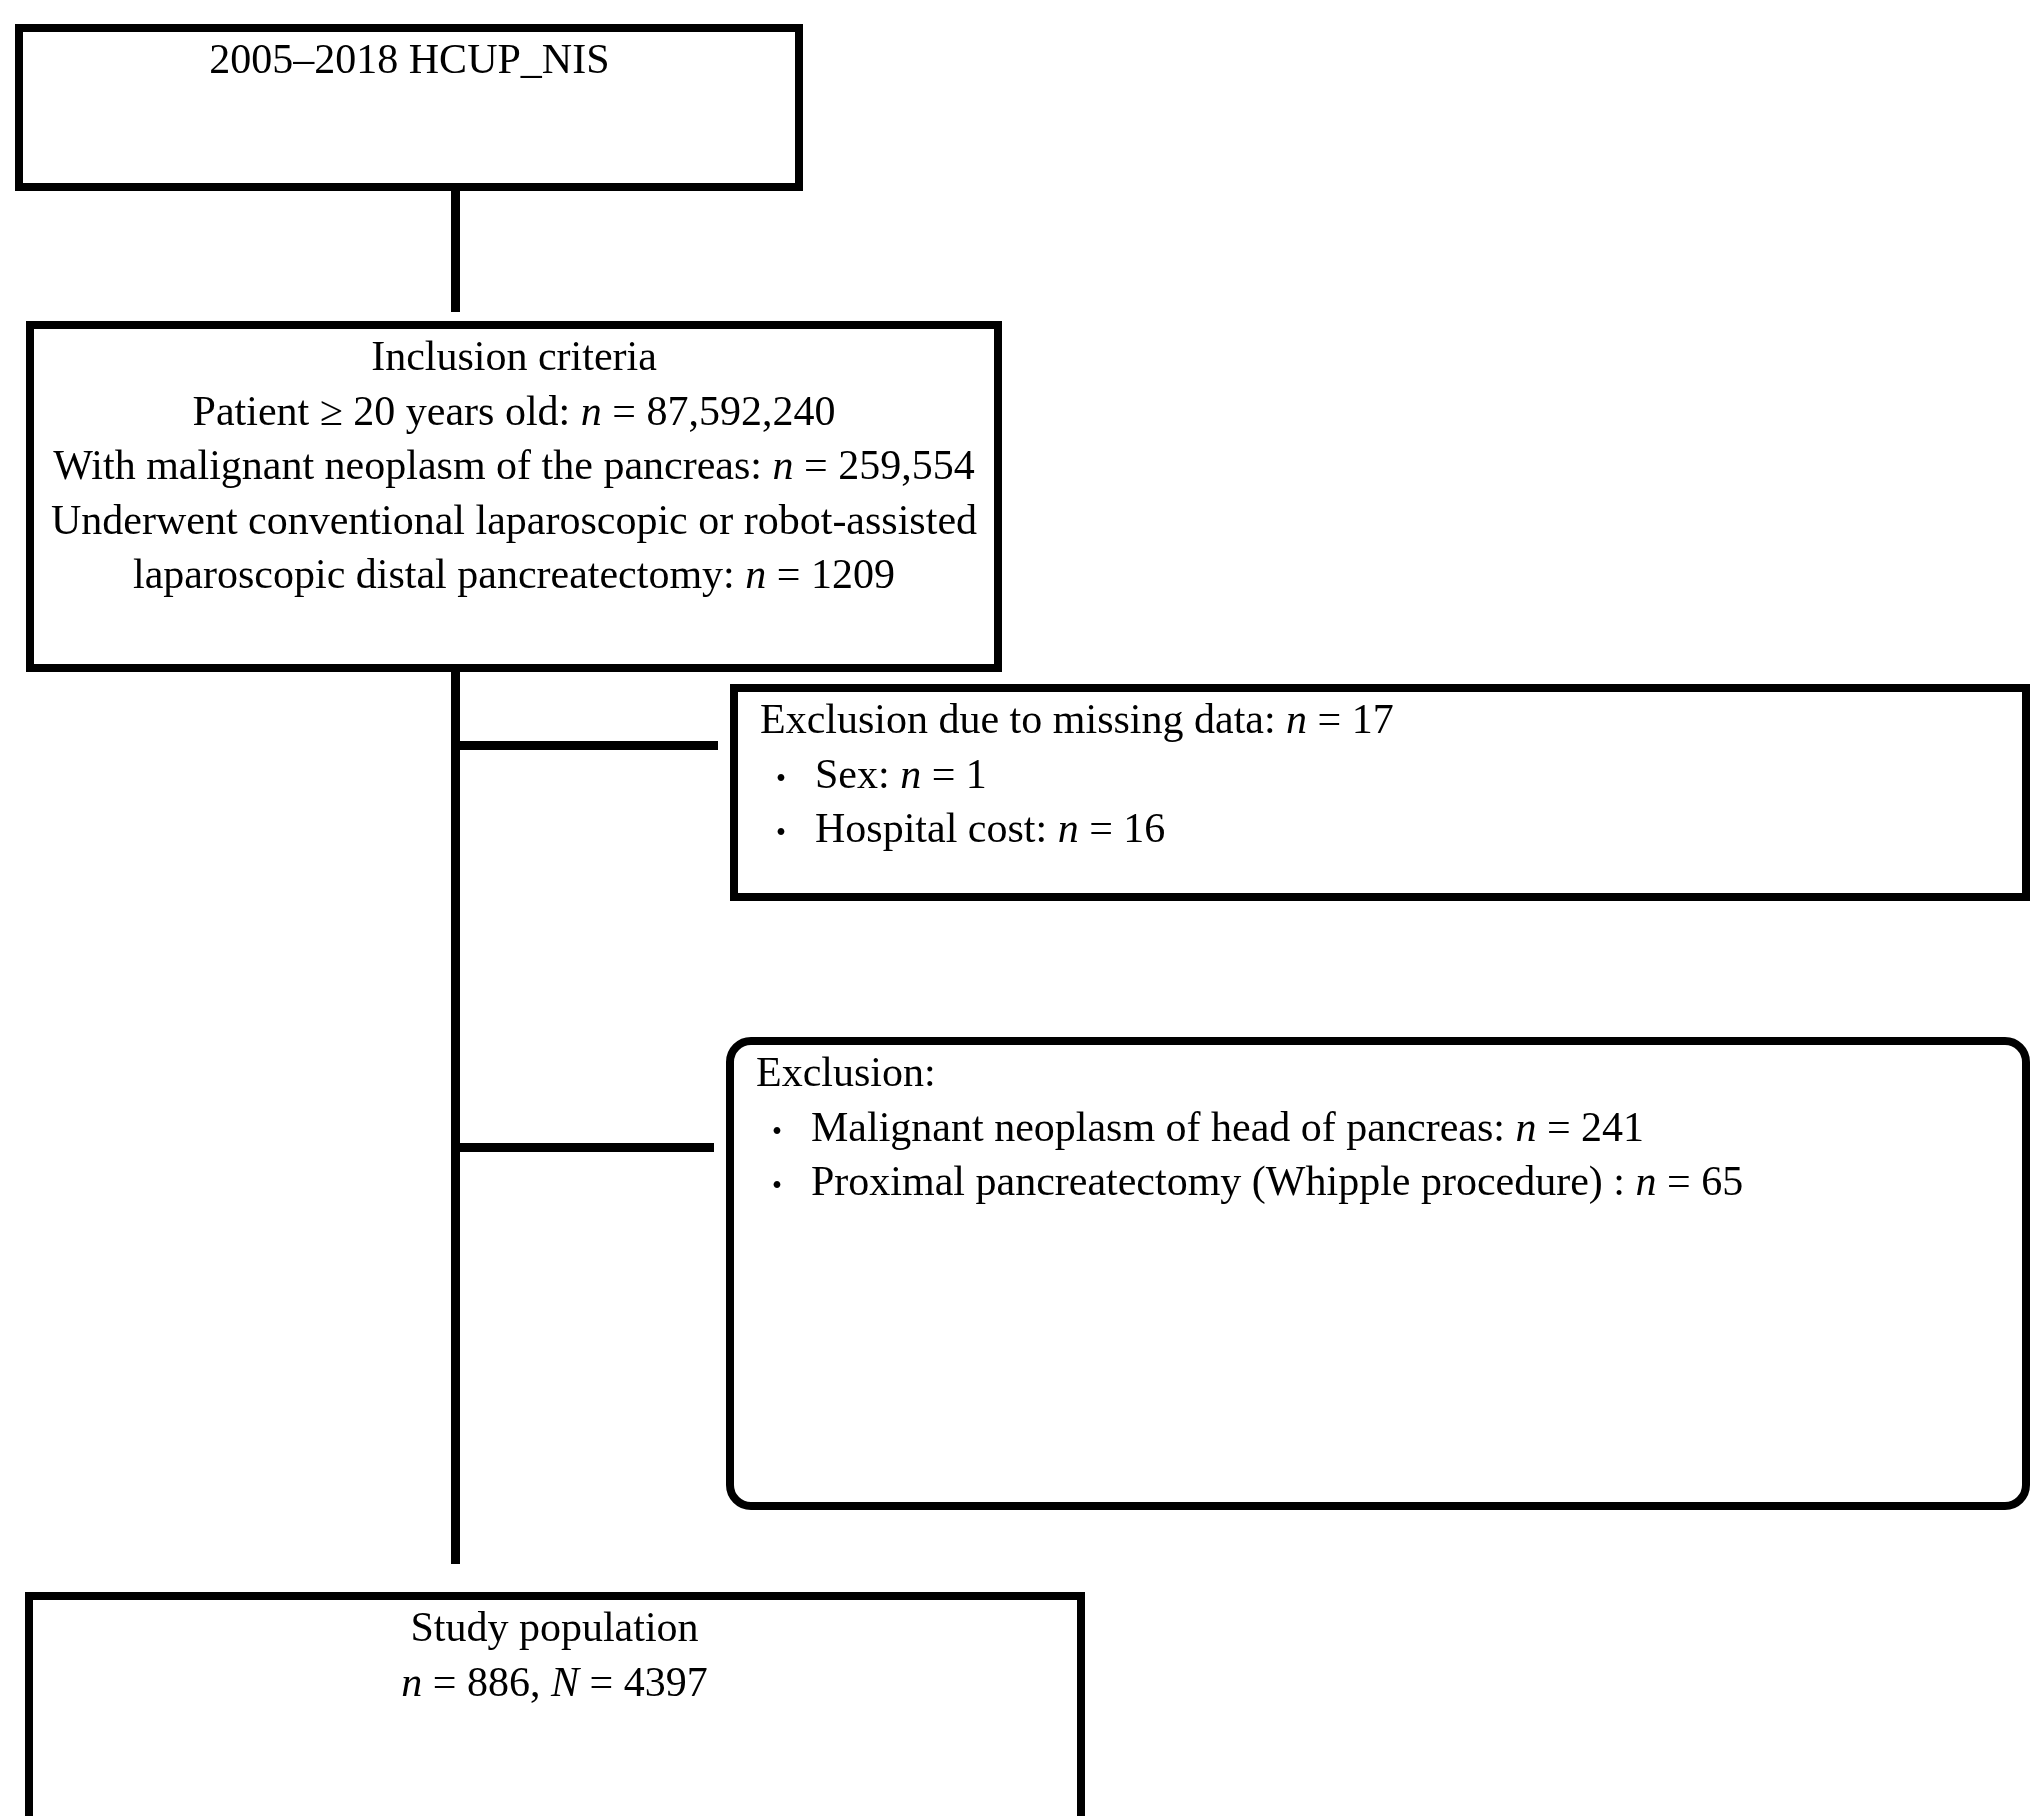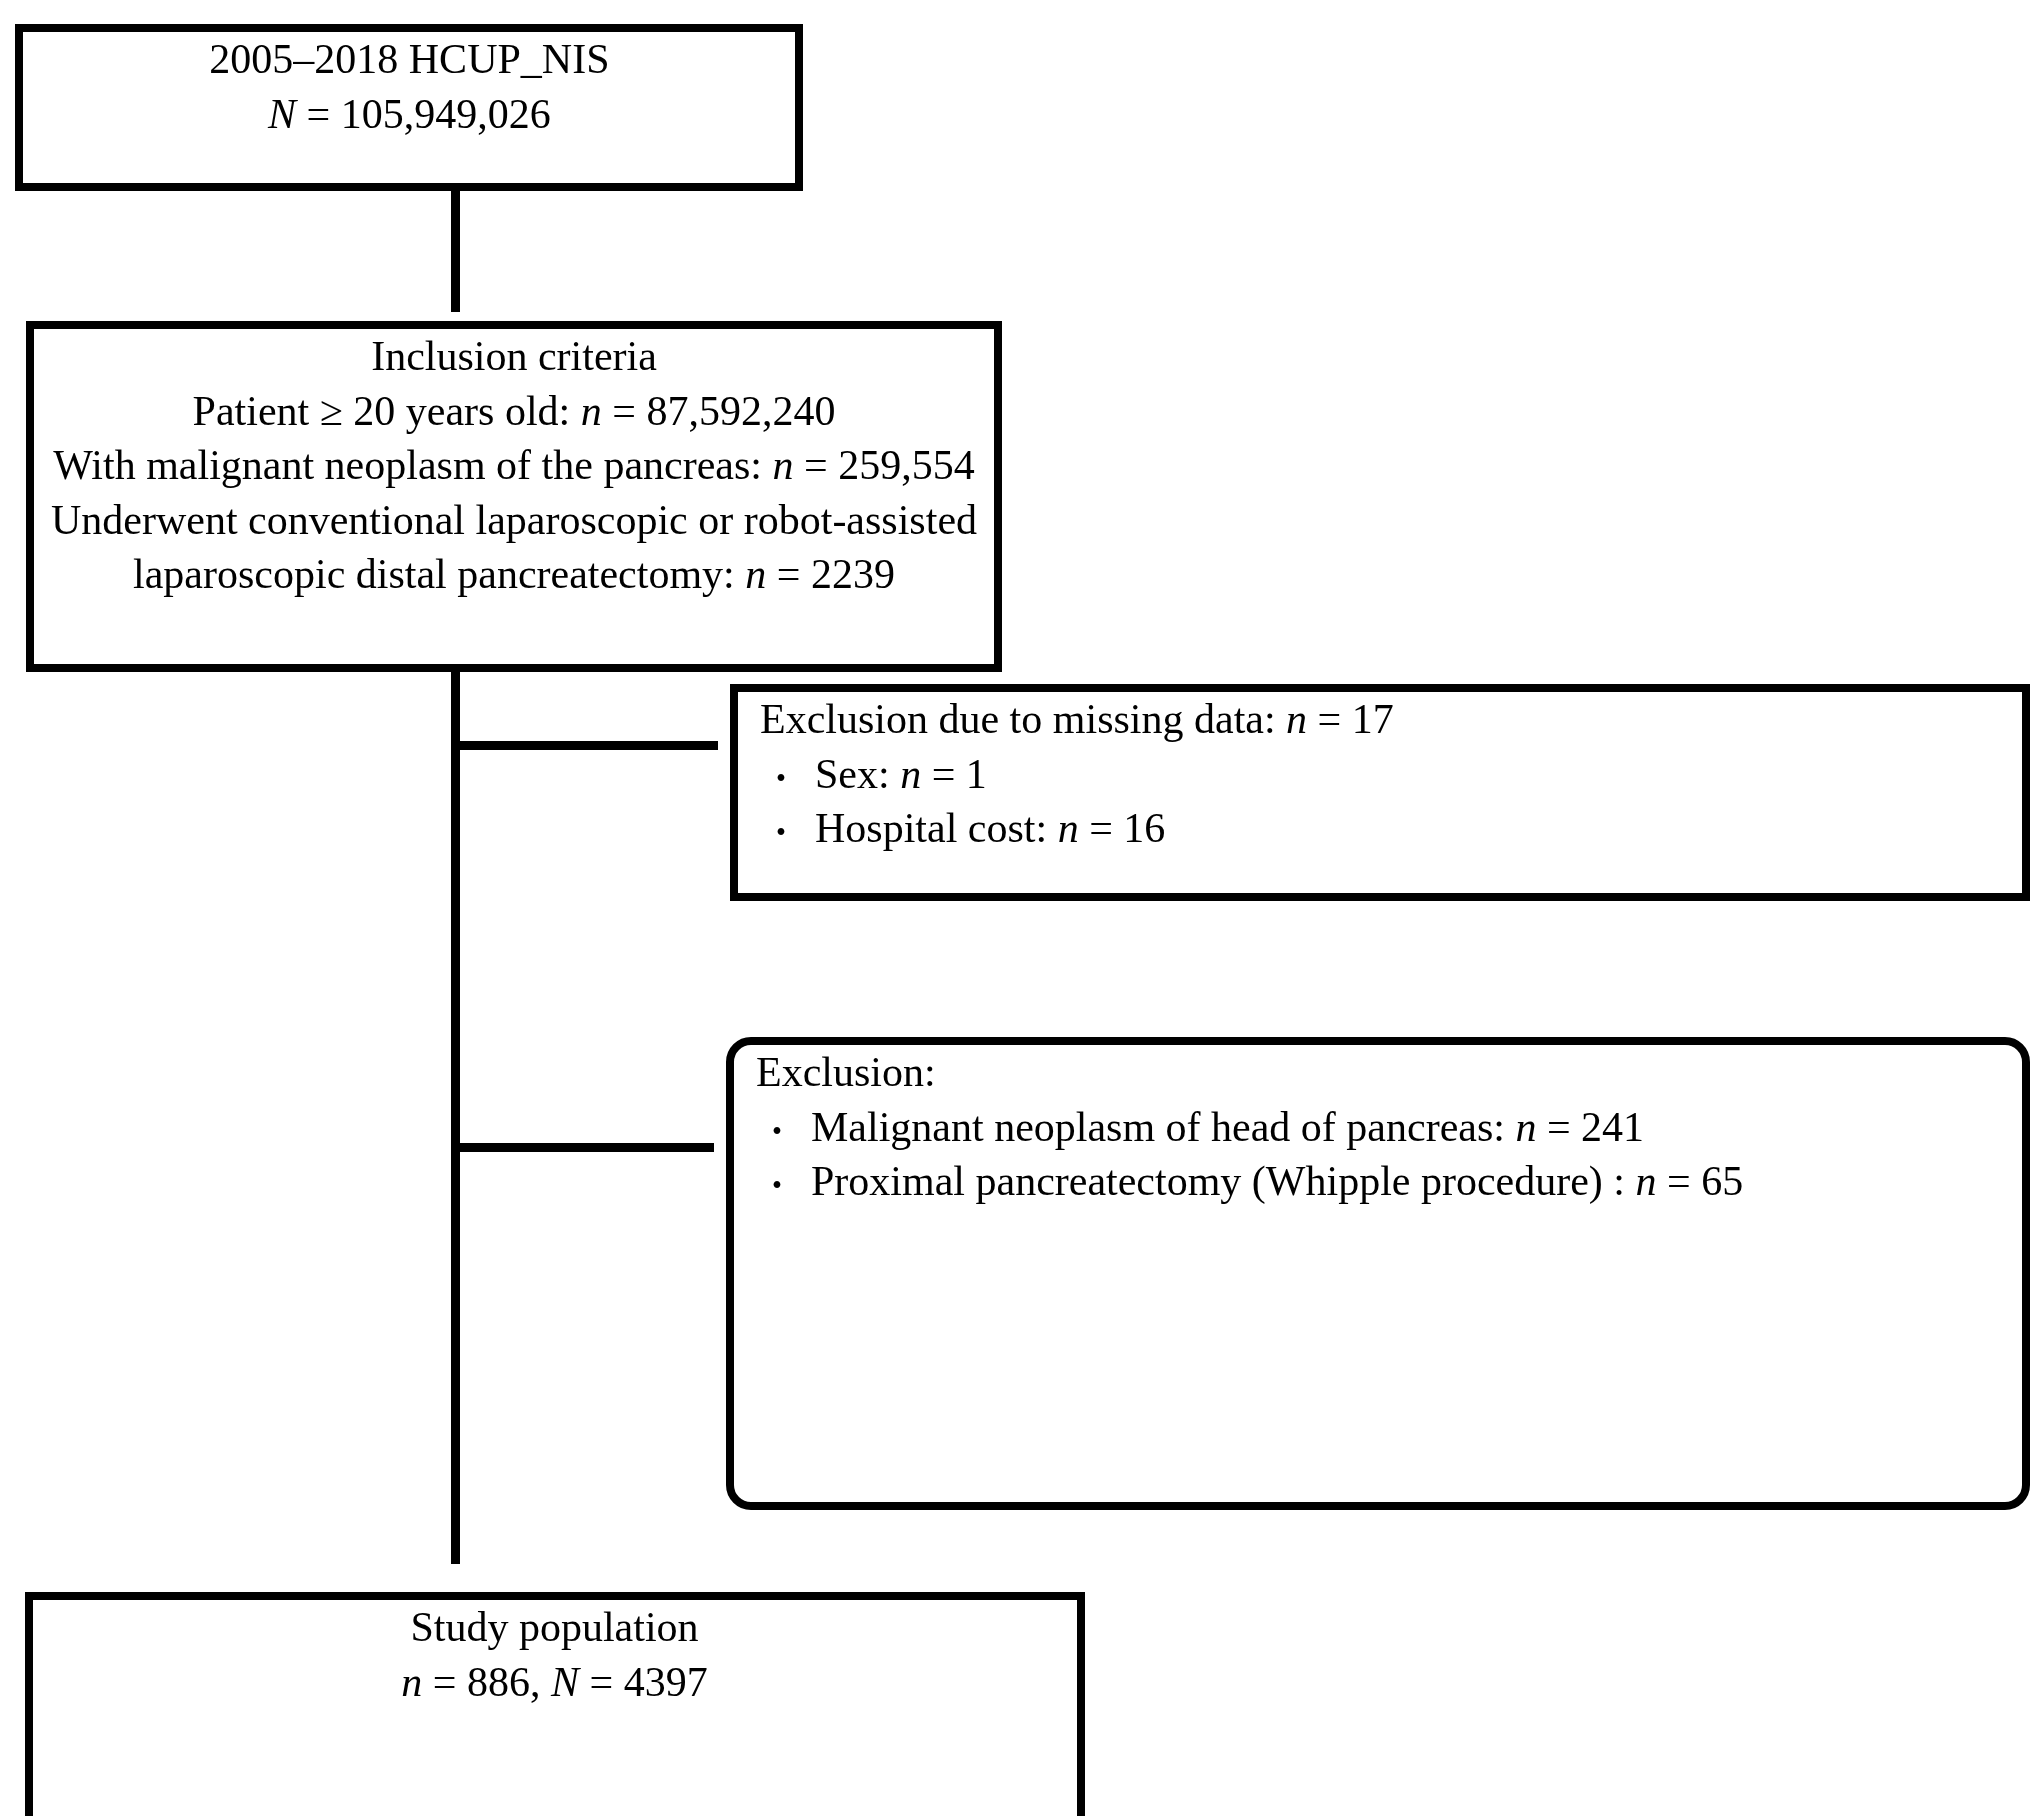--- a/index.html
+++ b/index.html
@@ -68,42 +68,39 @@
   <div class="conn" style="left:451px; top:191px; width:9px; height:121px;"></div>
 
   <div class="conn" style="left:451px; top:651px; width:9px; height:913px;"></div>
 
   <div class="conn" style="left:451px; top:741px; width:267px; height:9px;"></div>
 
   <div class="conn" style="left:451px; top:1143px; width:263px; height:9px;"></div>
 
   <div class="flow-box centered" style="left:15.4px; top:24px; width:788px; height:167px;">
     <div class="box-text">2005–2018 HCUP_NIS</div>
-    <div class="box-text">
-      <span class="ital">N</span><span> = 105,949,026</span>
-    </div>
   </div>
 
   <div class="flow-box centered" style="left:26px; top:321px; width:976px; height:351px;">
     <div class="box-text">Inclusion criteria</div>
 
     <div class="box-text">
       <span>Patient ≥ 20 years old: </span><span class="ital">n</span><span> = 87,592,240</span>
     </div>
 
     <div class="box-text">
       <span>With malignant neoplasm of the pancreas: </span><span class="ital">n</span><span> = 259,554</span>
     </div>
 
     <div class="box-text">
       <span>Underwent conventional laparoscopic or robot-assisted</span><span class="ital"></span><span></span>
     </div>
 
     <div class="box-text">
-      <span>laparoscopic distal pancreatectomy: </span><span class="ital">n</span><span> = 2239</span>
+      <span>laparoscopic distal pancreatectomy: </span><span class="ital">n</span><span> = 1209</span>
     </div>
   </div>
 
   <div class="flow-box leftaligned" style="left:713px; top:684px; width:1300px; height:217px; padding-left:22px;">
     <div class="box-text">
       <span>Exclusion due to missing data: </span><span class="ital">n</span><span> = 17</span>
     </div>
 
     <div class="bullet-row">
       <span class="bullet-glyph">•</span>

